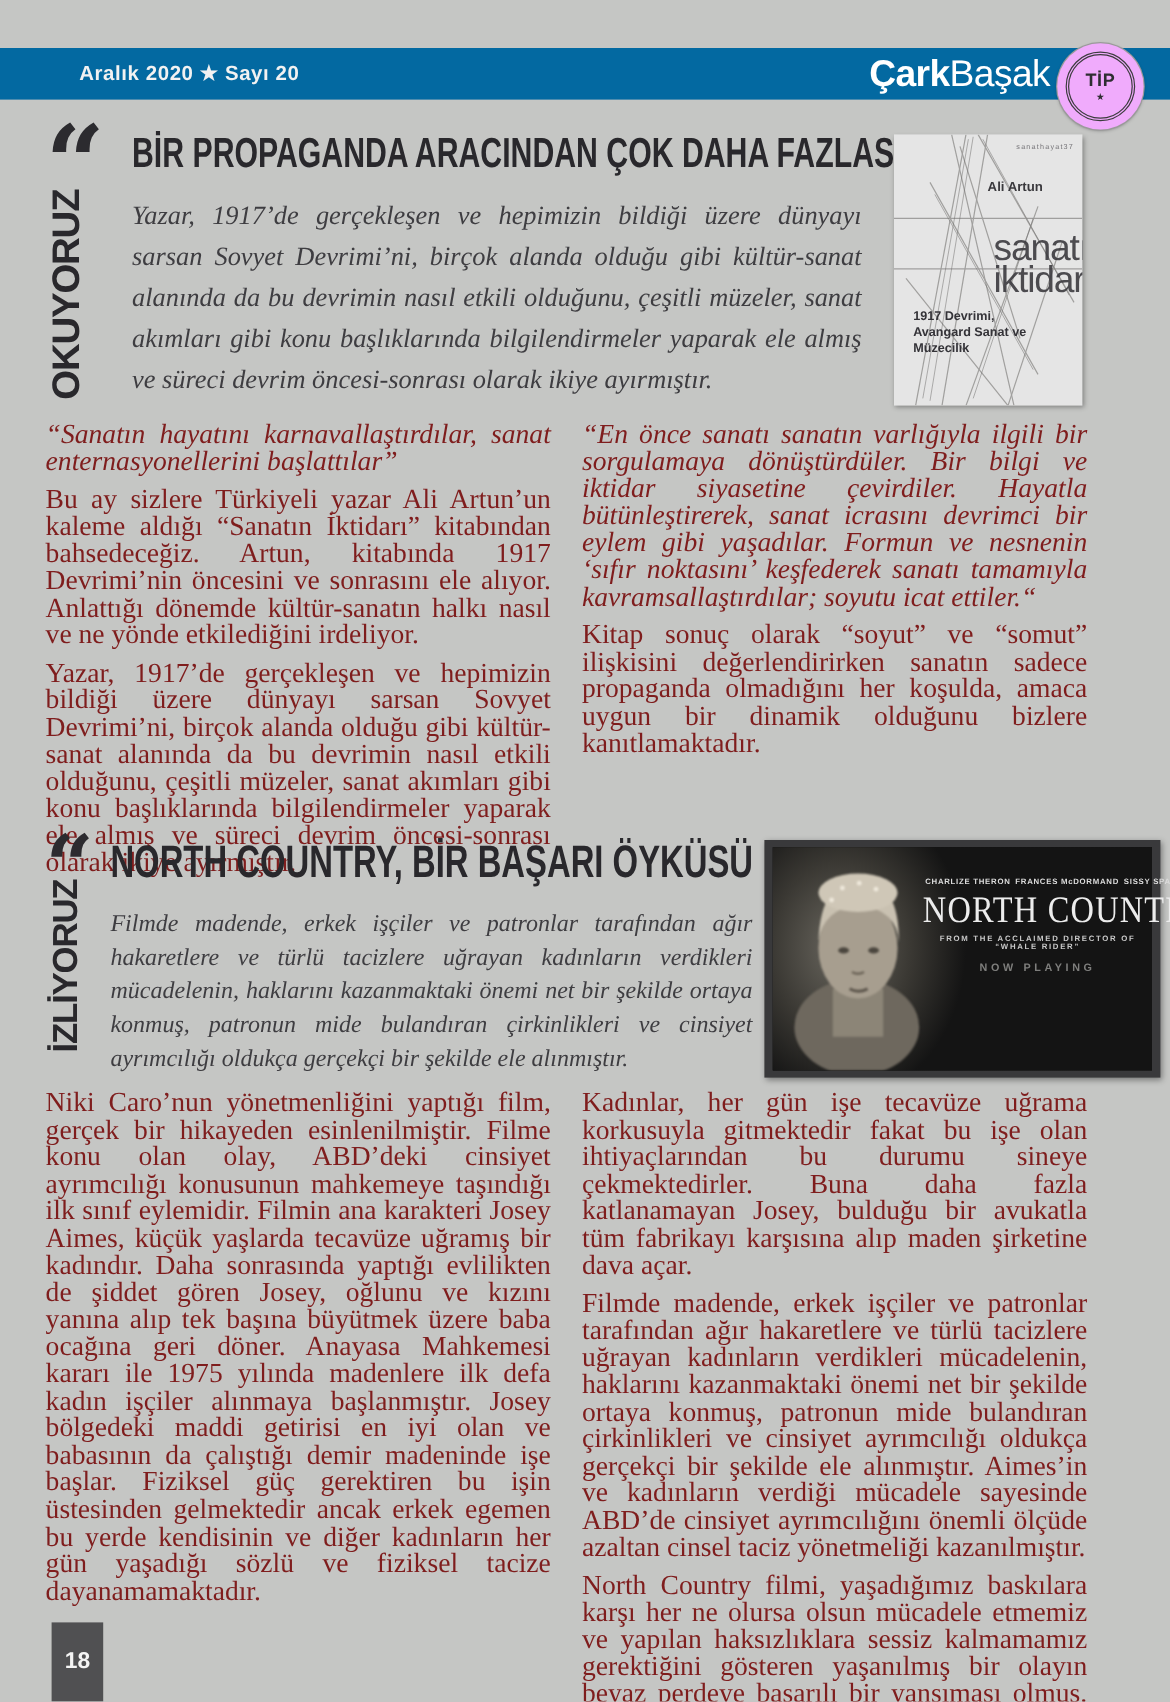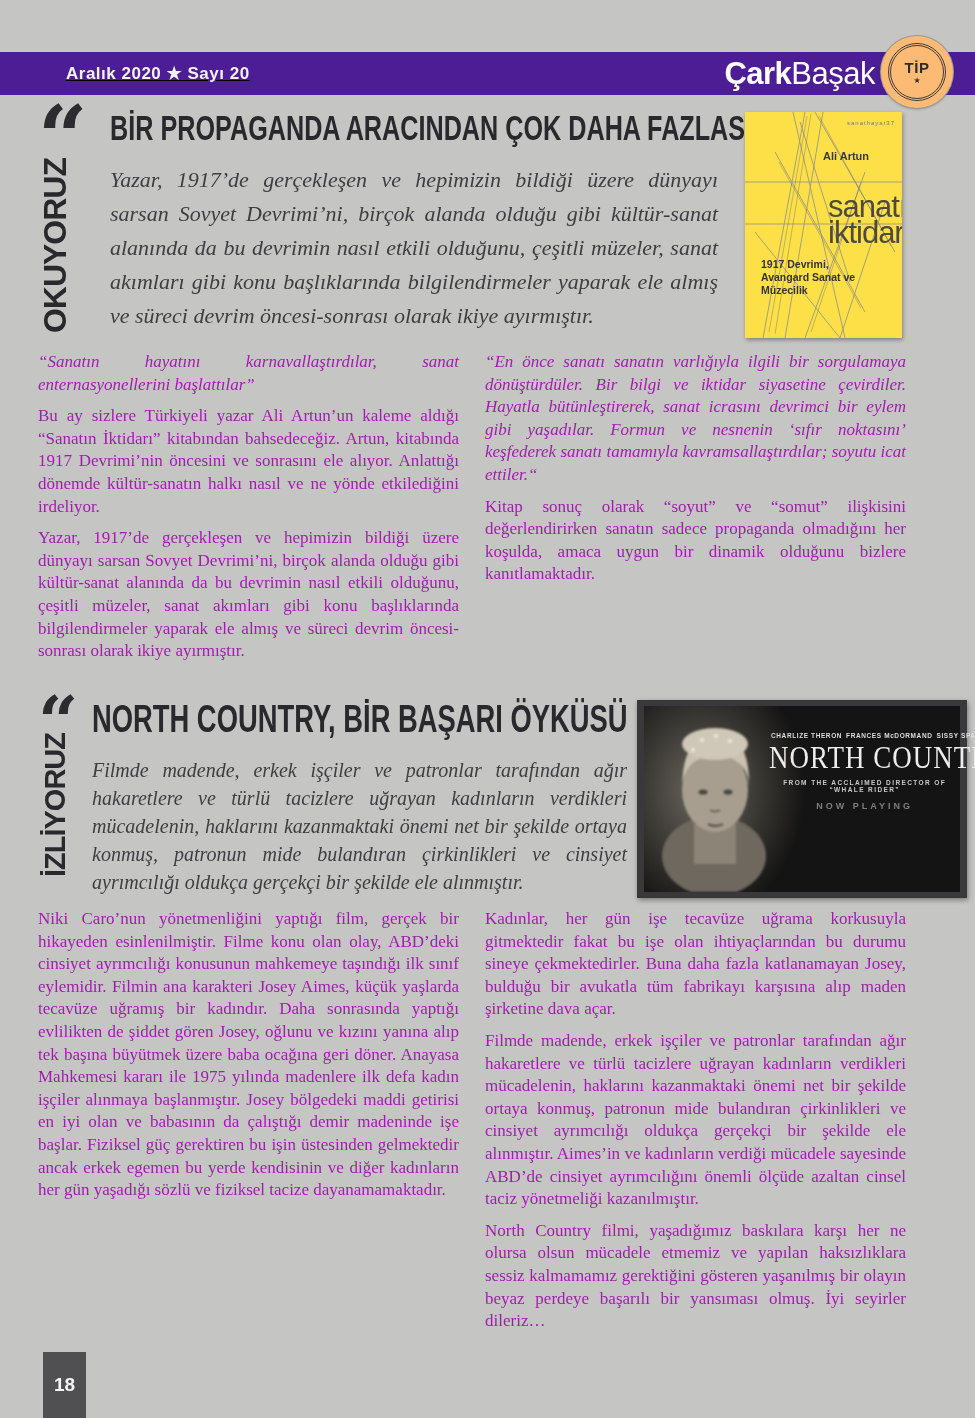--- a/index.html
+++ b/index.html
@@ -3,36 +3,36 @@
 <meta charset="utf-8">
 <style>
   html,body{margin:0;padding:0;}
   body{
     width:975px;height:1418px;position:relative;overflow:hidden;
     background:#c5c6c4;
     font-family:"Liberation Serif", serif;
   }
   
   .topbar{
-    position:absolute;left:0;top:52px;width:975px;height:43px;
-    background:#4c1d95;display:flex;align-items:center;text-decoration:underline;
+    position:absolute;left:0;top:40px;width:975px;height:43px;
+    background:#0369a1;display:flex;align-items:center;
   }
   .issue{
     margin-left:66px;color:#f2f2f2;
     font-family:"Liberation Sans", sans-serif;font-weight:700;font-size:17px;letter-spacing:.5px;
   }
   .brand{
     position:absolute;right:100px;top:4px;color:#ffffff;
     font-family:"Liberation Sans", sans-serif;font-size:31px;letter-spacing:-.5px;
   }
   .brand b{font-weight:700;margin-left:32px;}
   .brand .light{font-weight:400;}
   .tip-badge{
     position:absolute;right:22px;top:36px;width:72px;height:72px;border-radius:50%;
-    background:#fdba74;box-shadow:0 0 0 1px #9a9a9a, 0 1px 3px rgba(0,0,0,.35);
+    background:#f0abfc;box-shadow:0 0 0 1px #9a9a9a, 0 1px 3px rgba(0,0,0,.35);
     display:flex;align-items:center;justify-content:center;z-index:5;
   }
   .tip-inner{
     width:52px;height:52px;border-radius:50%;border:3px double #3c3c3e;
     display:flex;flex-direction:column;align-items:center;justify-content:center;
   }
   .tip-text{font-family:"Liberation Sans", sans-serif;font-weight:800;font-size:15px;color:#2e2e31;letter-spacing:.5px;line-height:1;}
   .tip-star{font-size:8px;color:#2e2e31;line-height:1;margin-top:2px;}
   
   .quote-glyph{
@@ -51,27 +51,27 @@
   }
   .lede{
     position:absolute;font-style:italic;color:#3e3d41;text-align:justify;
   }
   .lede.s1{left:110px;top:163px;width:608px;font-size:22px;line-height:34px;}
   .lede.s2{left:92px;top:756px;width:535px;font-size:20px;line-height:28px;}
   
   .cols{position:absolute;display:flex;gap:26px;}
   .cols.s1{left:38px;top:351px;width:868px;}
   .cols.s2{left:38px;top:908px;width:868px;}
-  .col{width:421px;color:#a21caf;font-size:17px;line-height:22.6px;text-align:justify;}
+  .col{width:421px;color:#7f1d1d;font-size:23px;line-height:22.6px;text-align:justify;}
   .col p{margin:0 0 9px 0;}
   .col p.it{font-style:italic;}
   
   .book-cover{
     position:absolute;left:745px;top:112px;width:157px;height:226px;
-    background:#fde047;box-shadow:1px 2px 4px rgba(0,0,0,.35);overflow:hidden;
+    background:#e5e5e5;box-shadow:1px 2px 4px rgba(0,0,0,.35);overflow:hidden;
   }
   .book-cover svg{position:absolute;left:0;top:0;}
   .bc-series{position:absolute;right:7px;top:8px;font-family:"Liberation Sans",sans-serif;font-size:6px;letter-spacing:1px;color:#77767a;}
   .bc-author{position:absolute;left:78px;top:38px;font-family:"Liberation Sans",sans-serif;font-weight:700;font-size:11px;color:#3a393d;}
   .bc-title{position:absolute;left:40px;top:82px;font-family:"Liberation Sans",sans-serif;font-weight:400;color:#3b3a3f;font-size:31px;line-height:26px;letter-spacing:-1px;opacity:.9;margin-left:43px;}
   .bc-sub{position:absolute;left:16px;top:146px;font-family:"Liberation Sans",sans-serif;font-weight:700;font-size:10.5px;line-height:13px;color:#343338;}
   
   .poster{
     position:absolute;left:637px;top:700px;width:330px;height:198px;
     background:#39393b;box-shadow:1px 2px 5px rgba(0,0,0,.4);

